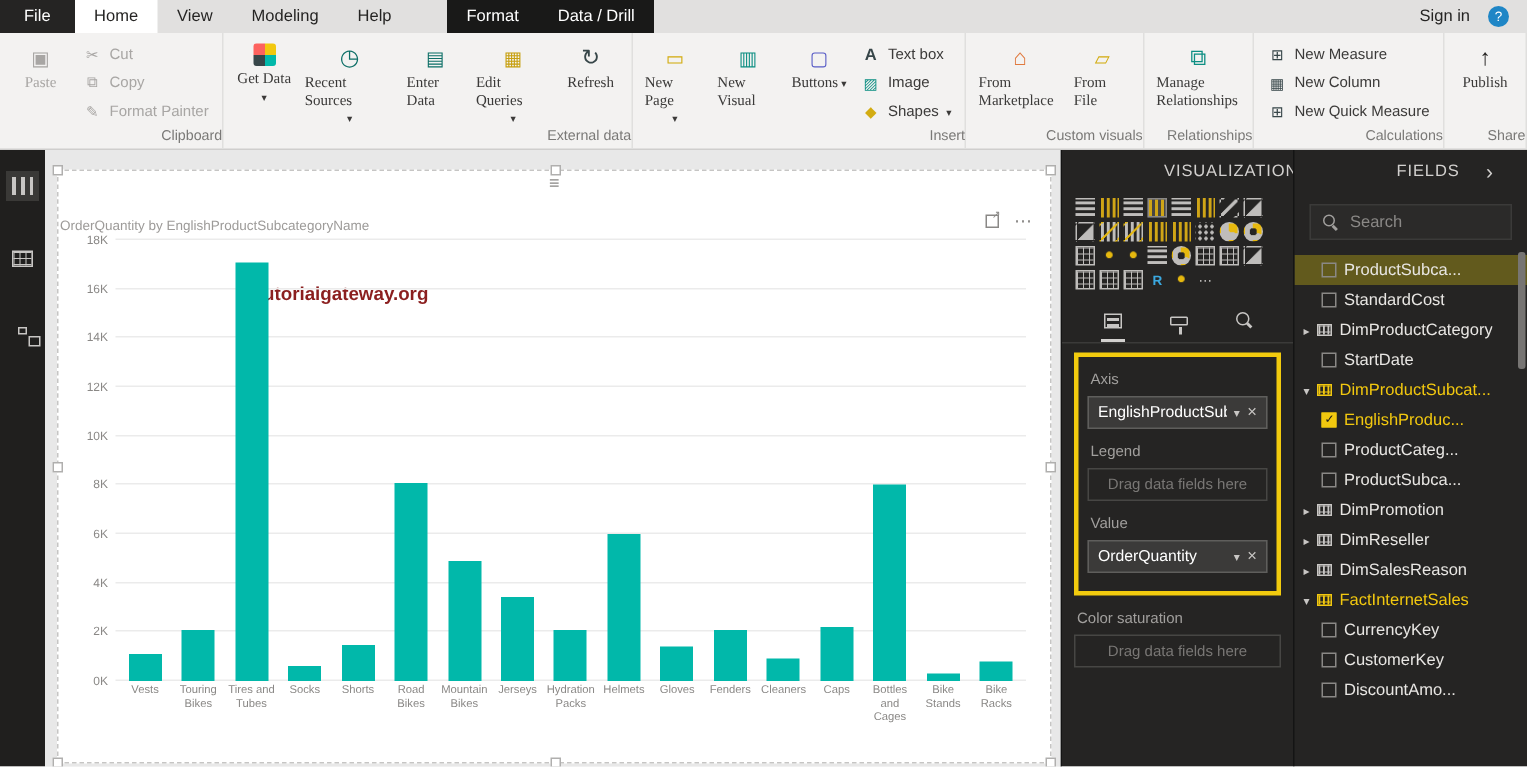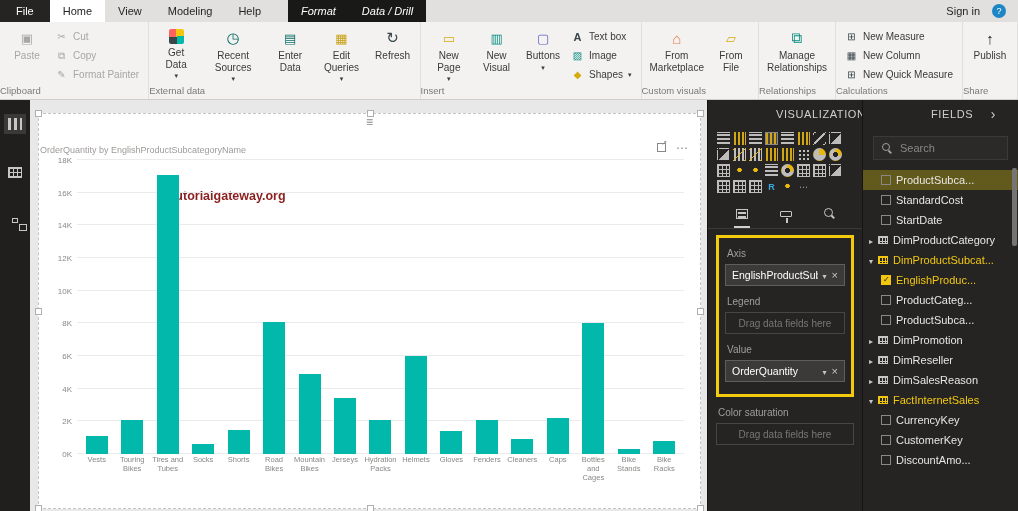--- a/index.html
+++ b/index.html
@@ -6,34 +6,34 @@
   body {
     width: 1018px; height: 511px; margin: 0; overflow: hidden;
     font-family: "Liberation Sans", sans-serif;
     background: #e8e8e8; position: relative;
   }
   
   .titlebar { height: 22px; background: #e1e0df; display: flex; align-items: stretch; font-size: 11px; }
   .file-tab { background: #252423; color: #fff; padding: 0 16px; display: flex; align-items: center; }
   .tab { padding: 0 13px; display: flex; align-items: center; color: #252423; cursor: default; }
   .tab.active { background: #ffffff; }
-  .ctx-tabs { background: #191918; display: flex; margin-left: 14px; font-style: italic; }
+  .ctx-tabs { background: #191918; display: flex; margin-left: 24px; }
   .ctx-tabs .tab { color: #fff; }
   .tb-right { margin-left: auto; display: flex; align-items: center; gap: 12px; padding-right: 12px; }
   .signin { color: #252423; margin-left: 36px; }
   .help-circle { width: 14px; height: 14px; border-radius: 50%; background: #1f86c6; color: #fff;
     font-size: 9px; display: flex; align-items: center; justify-content: center; }
   
   .ribbon { height: 78px; background: #f3f2f1; display: flex; border-bottom: 1px solid #cfcecd; }
   .rgroup { display: flex; flex-direction: column; border-right: 1px solid #e0dfde; }
   .gbody { flex: 1; display: flex; align-items: flex-start; padding: 3px 5px 0; gap: 2px; }
-  .glabel { height: 15px; font-size: 9.5px; color: #7a7977; text-align: left; line-height: 14px; }
+  .glabel { height: 15px; font-size: 9.5px; color: #7a7977; text-align: right; line-height: 14px; }
   .bigbtn { display: flex; flex-direction: column; align-items: center; min-width: 44px; max-width: 66px;
     padding: 4px 3px 0; gap: 3px; cursor: default; }
-  .blabel { font-size: 10px; color: #3b3a39; text-align: center; line-height: 1.15; }
+  .blabel { font-size: 10px; color: #3b3a39; text-align: left; line-height: 1.15; font-family: Liberation Serif, serif; }
   .lblrow { display: flex; align-items: center; gap: 2px; justify-content: center; flex-wrap: wrap; }
   .disabled .blabel, .disabled .slabel { color: #a8a6a4; }
   .smallbtn { display: flex; align-items: center; gap: 5px; height: 19px; font-size: 10px; color: #3b3a39; padding: 2px 4px; }
   .slabel { white-space: nowrap; }
   .vstack { display: flex; flex-direction: column; padding-top: 2px; }
   .ric { width: 18px; height: 18px; display: flex; align-items: center; justify-content: center; font-size: 13px; }
   .smallbtn .ric { width: 13px; height: 13px; font-size: 10px; }
   .chev { font-size: 0; }
   .chev::after { content: "\25BE"; font-size: 7px; color: #3b3a39; }
   
@@ -572,29 +572,29 @@
     </div>
     <div class="fields-list" data-name="fields-list">
         <div class="frow hl findent" data-name="field-row">
           <span class="cb" data-name="field-checkbox"></span>
           <span class="flabel" data-name="field-label">ProductSubca...</span>
         </div>
         <div class="frow findent" data-name="field-row">
           <span class="cb" data-name="field-checkbox"></span>
           <span class="flabel" data-name="field-label">StandardCost</span>
         </div>
-        <div class="frow findent" data-name="field-row">
-          <span class="cb" data-name="field-checkbox"></span>
-          <span class="flabel" data-name="field-label">StartDate</span>
-        </div>
         <div class="frow" data-name="field-table-row">
           <span class="fchev" data-name="chevron-collapsed-icon"></span>
           <span class="ticon" data-name="table-icon"></span>
           <span class="flabel" data-name="field-label">DimProductCategory</span>
         </div>
+        <div class="frow findent" data-name="field-row">
+          <span class="cb" data-name="field-checkbox"></span>
+          <span class="flabel" data-name="field-label">StartDate</span>
+        </div>
         <div class="frow act" data-name="field-table-row">
           <span class="fchev exp" data-name="chevron-expanded-icon"></span>
           <span class="ticon" data-name="table-icon"></span>
           <span class="flabel" data-name="field-label">DimProductSubcat...</span>
         </div>
         <div class="frow act findent" data-name="field-row">
           <span class="cb checked" data-name="field-checkbox"></span>
           <span class="flabel" data-name="field-label">EnglishProduc...</span>
         </div>
         <div class="frow findent" data-name="field-row">

